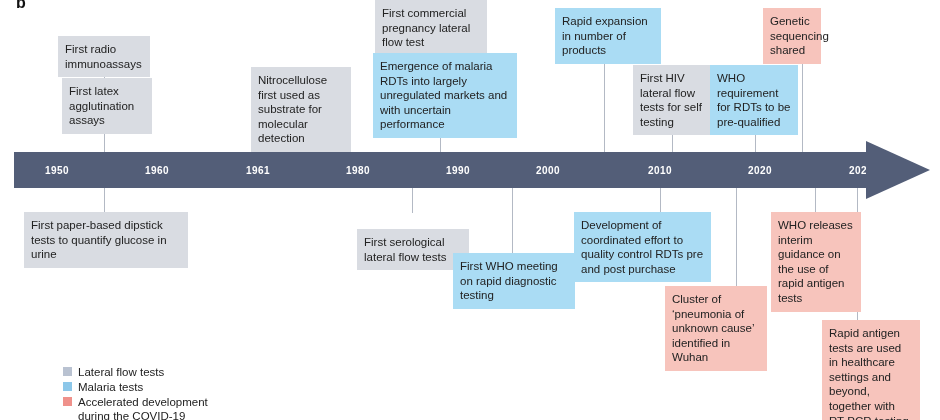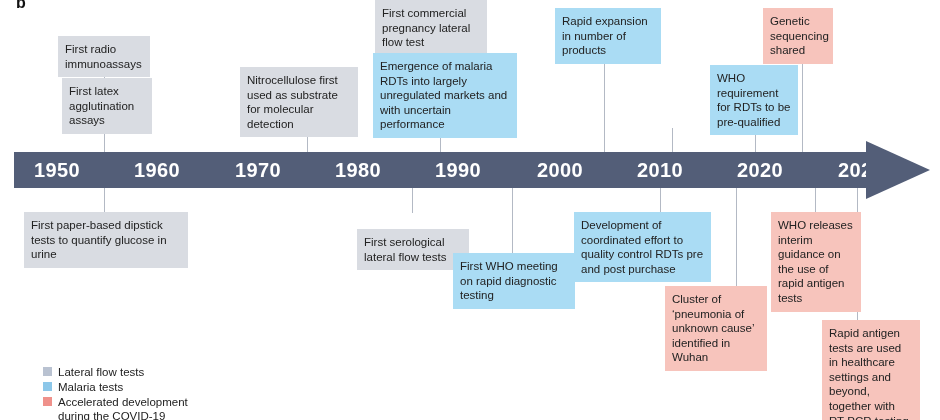--- a/index.html
+++ b/index.html
@@ -16,28 +16,28 @@
   }
   .lft{background:#d9dce2;}
   .mal{background:#aadcf4;}
   .cov{background:#f7c4bc;}
   .conn{position:absolute;width:1px;background:#b3b9c4;}
   #bar{
     position:absolute;left:14px;top:152px;width:858px;height:36px;background:#535e78;
   }
   .yr{
     position:absolute;top:50%;transform:translateY(-50%);width:60px;text-align:center;
-    color:#ffffff;font-weight:bold;font-size:20px;letter-spacing:.4px;
+    color:#ffffff;font-weight:bold;font-size:10px;letter-spacing:.4px;
   }
   #arrowhead{
     position:absolute;left:866px;top:141px;width:0;height:0;
     border-left:64px solid #535e78;border-top:29px solid transparent;border-bottom:29px solid transparent;
   }
   #legend{position:absolute;left:43px;top:366px;font-size:11.5px;color:#222;}
-  .legend-row{display:flex;align-items:flex-start;margin-bottom:2px;line-height:1.15;}
+  .legend-row{display:flex;align-items:flex-start;margin-bottom:2px;line-height:1.15;margin-left:20px;}
   .swatch{width:9px;height:9px;margin:1px 6px 0 0;flex:0 0 auto;}
   .k-lft{background:#b9c2d1;}
   .k-mal{background:#8cc7e9;}
   .k-cov{background:#ef918b;}
   .legend-label{max-width:150px;}
 </style>
 </head>
 <body>
 
 <div id="fig">
@@ -57,38 +57,39 @@
   <div class="conn" style="left:412px;top:188px;height:25px"></div>
   <div class="conn" style="left:512px;top:188px;height:65px"></div>
   <div class="conn" style="left:660px;top:188px;height:24px"></div>
   <div class="conn" style="left:736px;top:188px;height:98px"></div>
   <div class="conn" style="left:815px;top:188px;height:24px"></div>
   <div class="conn" style="left:857px;top:188px;height:132px"></div>
 
   <div id="bar">
     <span class="yr" style="left:13px">1950</span>
     <span class="yr" style="left:113px">1960</span>
-    <span class="yr" style="left:214px">1970</span>
+    <span class="yr" style="left:214px">1961</span>
     <span class="yr" style="left:314px">1980</span>
     <span class="yr" style="left:414px">1990</span>
-    <span class="yr" style="left:516px">2000</span>
+    <span class="yr" style="left:504px">2000</span>
     <span class="yr" style="left:616px">2010</span>
     <span class="yr" style="left:716px">2020</span>
     <span class="yr" style="left:817px">2021</span>
   </div>
   <div id="arrowhead"></div>
 
   <div class="box lft" style="left:62px;top:78px;width:90px">First latex agglutination assays</div>
   <div class="box lft" style="left:58px;top:36px;width:92px">First radio immunoassays</div>
-  <div class="box lft" style="left:240px;top:67px;width:118px">Nitrocellulose first used as substrate for molecular detection</div>
+  <div class="box lft" style="left:251px;top:67px;width:100px">Nitrocellulose first used as substrate for molecular detection</div>
   <div class="box lft" style="left:375px;top:0;width:112px">First commercial pregnancy lateral flow test</div>
   <div class="box mal" style="left:373px;top:53px;width:144px">Emergence of malaria RDTs into largely unregulated markets and with uncertain performance</div>
   <div class="box mal" style="left:555px;top:8px;width:106px">Rapid expansion in number of products</div>
+  <div class="box lft" style="left:633px;top:65px;width:80px">First HIV lateral flow tests for self testing</div>
   <div class="box mal" style="left:710px;top:65px;width:88px">WHO requirement for RDTs to be pre-qualified</div>
-  <div class="box cov" style="left:763px;top:8px;width:70px">Genetic sequencing shared</div>
+  <div class="box cov" style="left:763px;top:8px;width:58px">Genetic sequencing shared</div>
 
   <div class="box lft" style="left:24px;top:212px;width:164px">First paper-based dipstick tests to quantify glucose in urine</div>
   <div class="box lft" style="left:357px;top:229px;width:112px">First serological lateral flow tests</div>
   <div class="box mal" style="left:453px;top:253px;width:122px">First WHO meeting on rapid diagnostic testing</div>
   <div class="box cov" style="left:665px;top:286px;width:102px">Cluster of ‘pneumonia of unknown cause’ identified in Wuhan</div>
   <div class="box mal" style="left:574px;top:212px;width:137px">Development of coordinated effort to quality control RDTs pre and post purchase</div>
   <div class="box cov" style="left:771px;top:212px;width:90px">WHO releases interim guidance on the use of rapid antigen tests</div>
   <div class="box cov" style="left:822px;top:320px;width:98px">Rapid antigen tests are used in healthcare settings and beyond, together with RT-PCR testing</div>
 
   <div id="legend">

